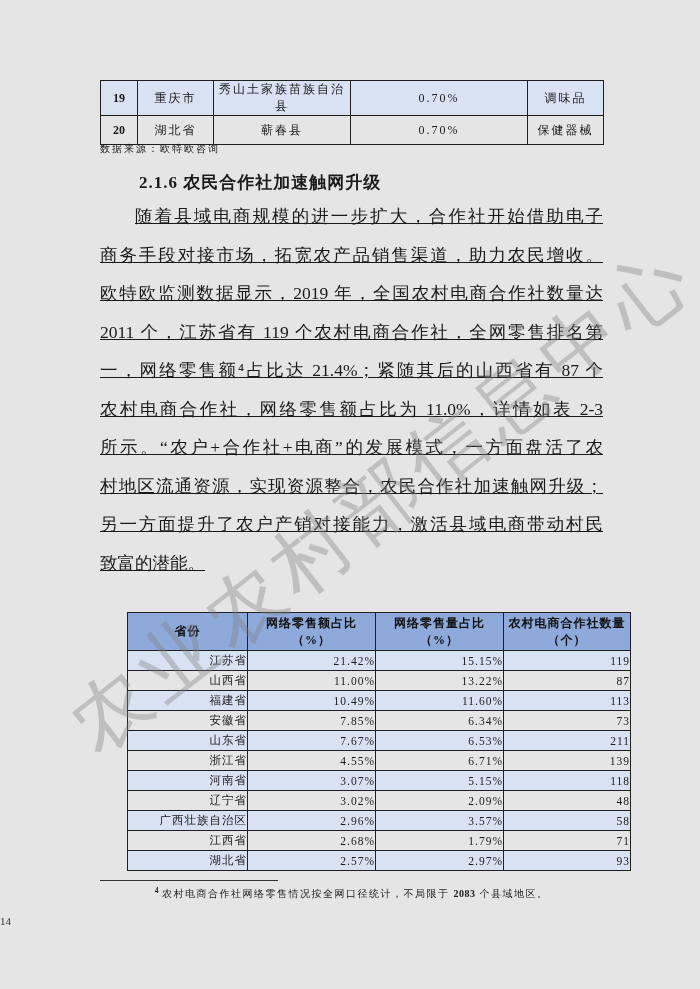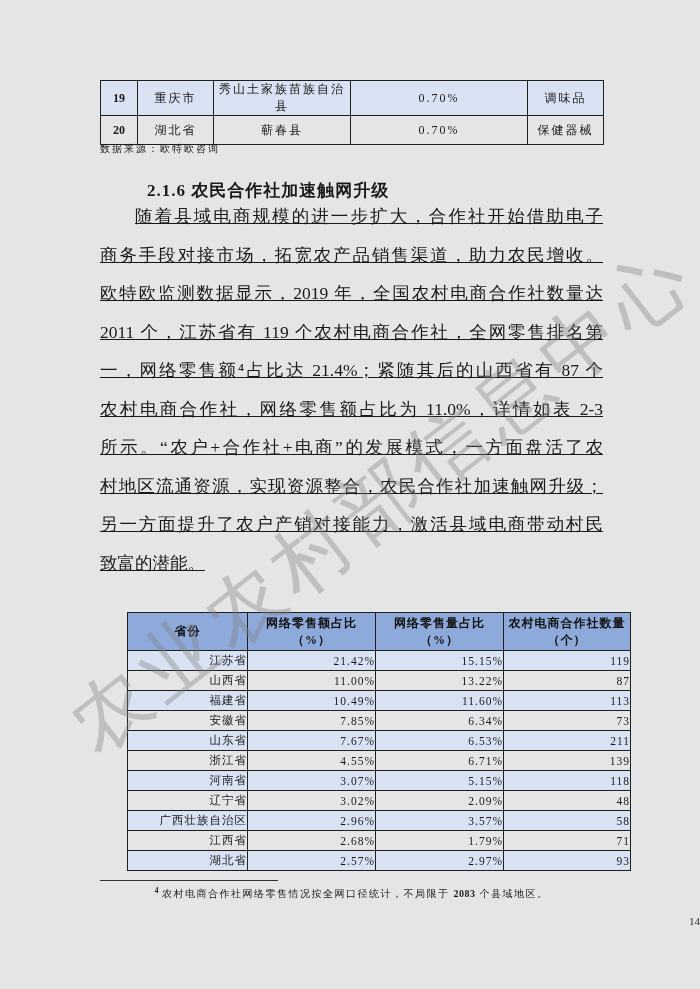--- a/index.html
+++ b/index.html
@@ -27,21 +27,21 @@
   }
   #top-table td.rank { font-weight:bold; letter-spacing:0; }
   #top-table tr.alt td { background:#D9E2F3; }
   
   .data-source {
     position:absolute; left:100px; top:142px; font-size:10px;
     letter-spacing:2px; z-index:1;
   }
   
   .heading {
-    position:absolute; left:135px; top:167px; margin:12px;
+    position:absolute; left:135px; top:167px; margin:4px;
     font-size:17px; font-weight:bold; letter-spacing:1px; z-index:1;
   }
   
   .paragraph {
     position:absolute; left:100px; top:197px; width:503px;
     font-size:17.5px; line-height:38.5px; z-index:1;
   }
   .paragraph .line {
     text-align:justify; text-align-last:justify; text-justify:inter-character;
     height:38.5px; overflow:hidden; white-space:nowrap;text-decoration:underline;
@@ -77,21 +77,21 @@
     border-top:1px solid #333; z-index:1;
   }
   .footnote {
     position:absolute; left:100px; top:886px; width:503px; font-size:10px;
     letter-spacing:1.5px; z-index:1;text-align:center;
   }
   .footnote sup { font-size:7.5px; font-weight:bold; margin-right:2px; }
   .footnote b { letter-spacing:0.5px; }
   
   .page-number {
-    position:absolute; left:0; top:915px; width:700px; text-align:right;
+    position:absolute; left:0; top:915px; width:700px; text-align:left;
     font-size:11px; z-index:1; color:#333;
   }
 </style>
 </head>
 <body>
 
 <div class="page">
 
   <table id="top-table">
     <colgroup>

